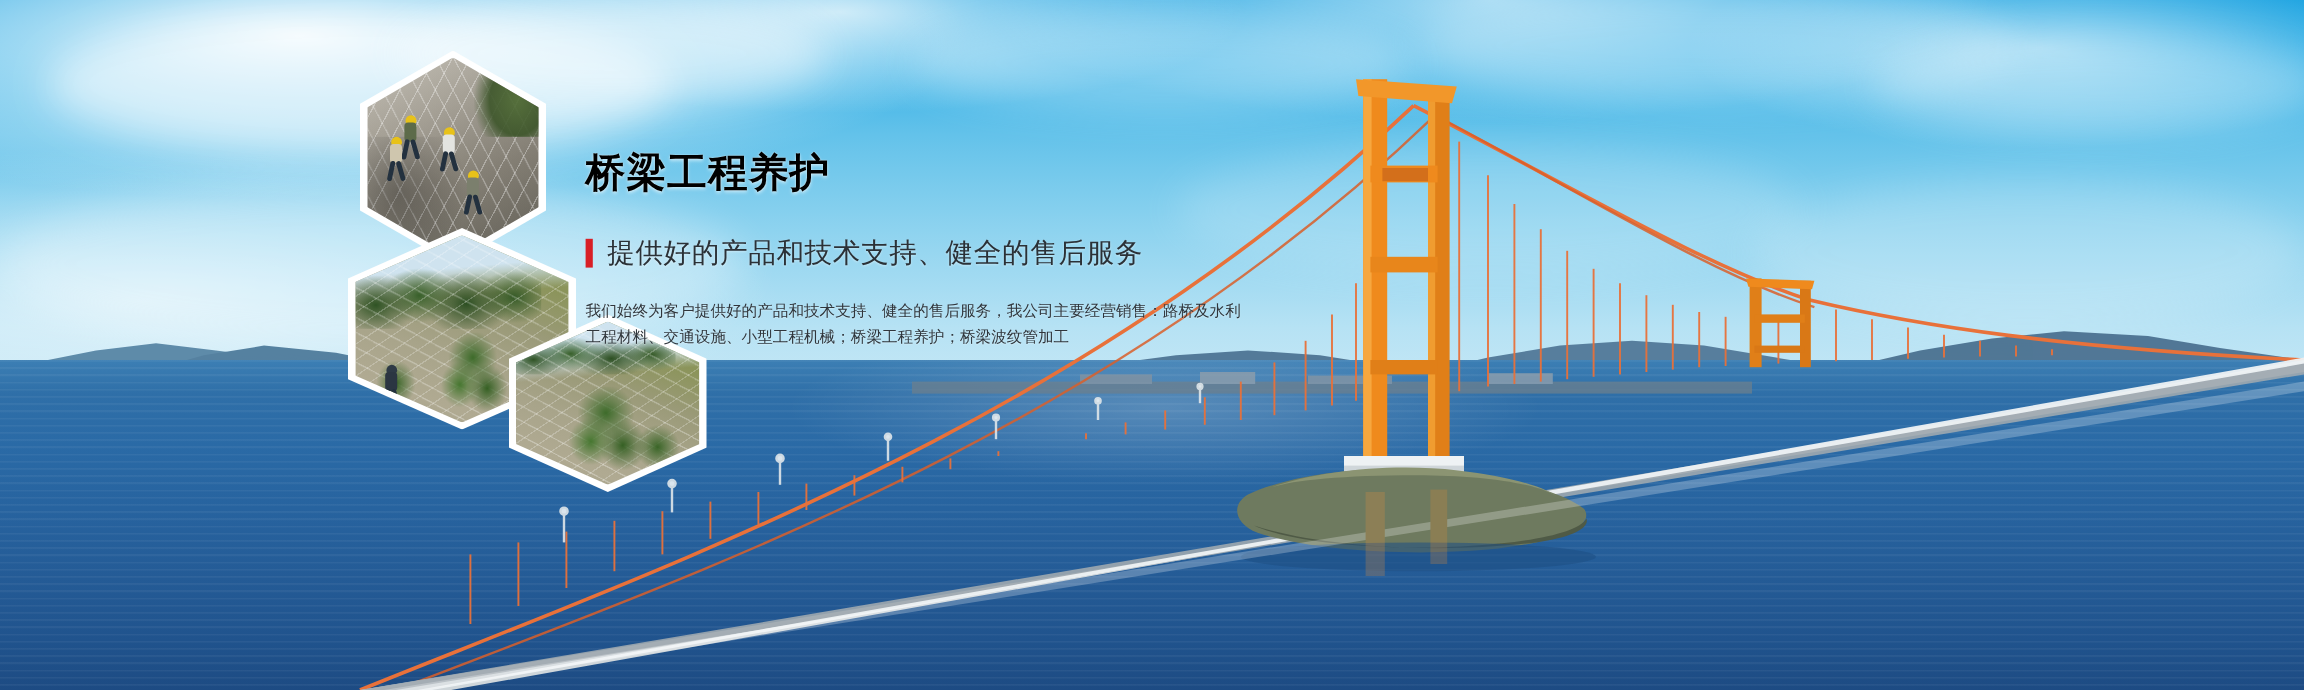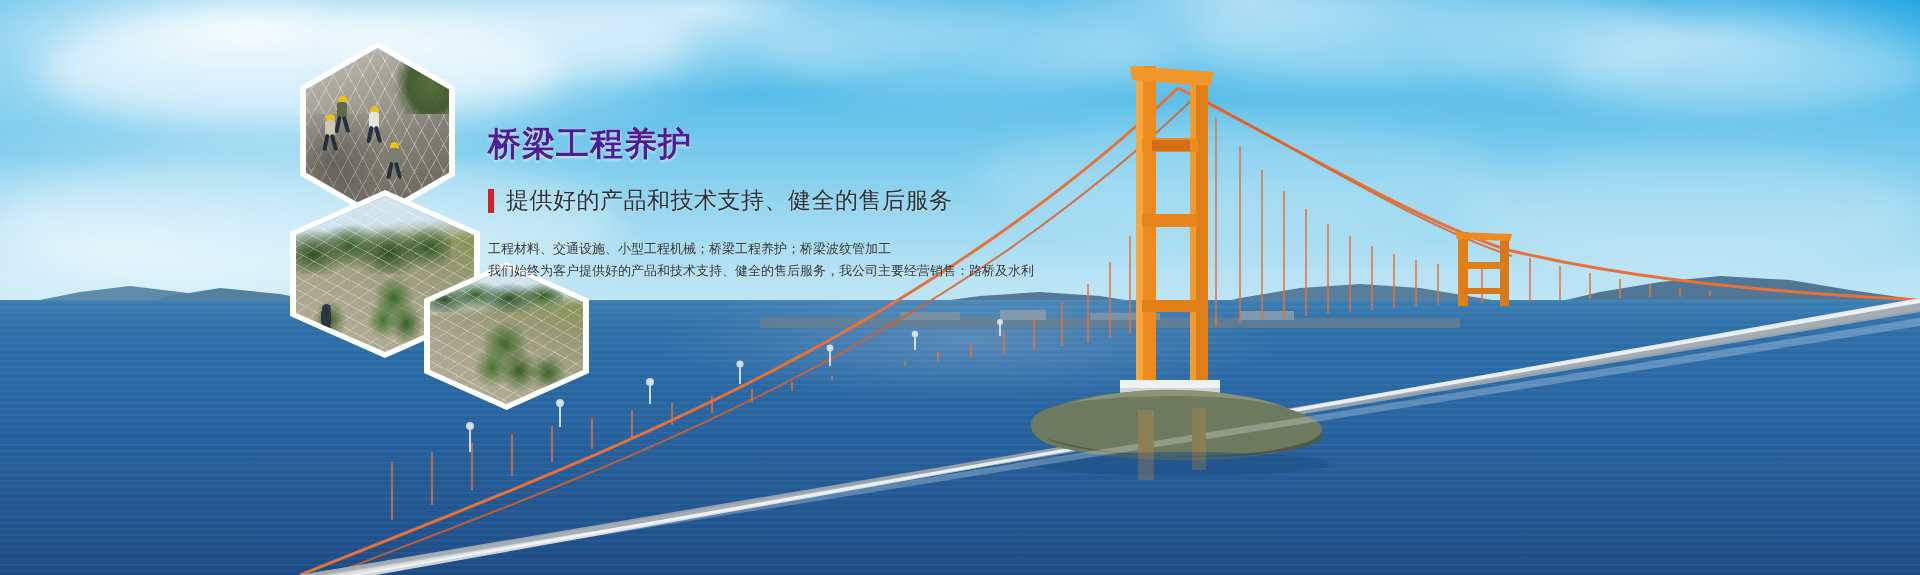--- a/index.html
+++ b/index.html
@@ -198,35 +198,35 @@
   .headline {
     display: flex;
     align-items: baseline;
     gap: 16px;
     white-space: nowrap;
   }
   .headline .lead {
     font-size: 33px;
     font-weight: bold;
     letter-spacing: 1px;
-    color: #4c1d95;
+    color: #000000;
     text-shadow: 0 2px 3px rgba(255,255,255,.55), 0 0 1px rgba(255,255,255,.8);
   }
   .headline .tail {
     font-size: 27px;
     font-weight: bold;
     letter-spacing: .5px;
     color: #2e3338;
     text-shadow: 0 1px 2px rgba(255,255,255,.5);
   }
   .subhead {
     display: flex;
     align-items: center;
     gap: 12px;
-    margin-top: 18px;
+    margin-top: 28px;
     white-space: nowrap;
   }
   .subhead .bar {
     width: 6px;
     height: 24px;
     background: #d81f26;
     flex: 0 0 auto;
   }
   .subhead .text {
     font-size: 23px;
@@ -476,19 +476,19 @@
     <div class="headline">
       <span class="lead">桥梁工程养护</span>
     </div>
 
     <div class="subhead">
       <span class="bar"></span>
       <span class="text">提供好的产品和技术支持、健全的售后服务</span>
     </div>
 
     <div class="bodycopy">
+      <div>我们始终为客户提供好的产品和技术支持、健全的售后服务，我公司主要经营销售：路桥及水利</div>
       <div>工程材料、交通设施、小型工程机械；桥梁工程养护；桥梁波纹管加工</div>
-      <div>我们始终为客户提供好的产品和技术支持、健全的售后服务，我公司主要经营销售：路桥及水利</div>
     </div>
 
   </div>
 
 </div>
 
 </body></html>

